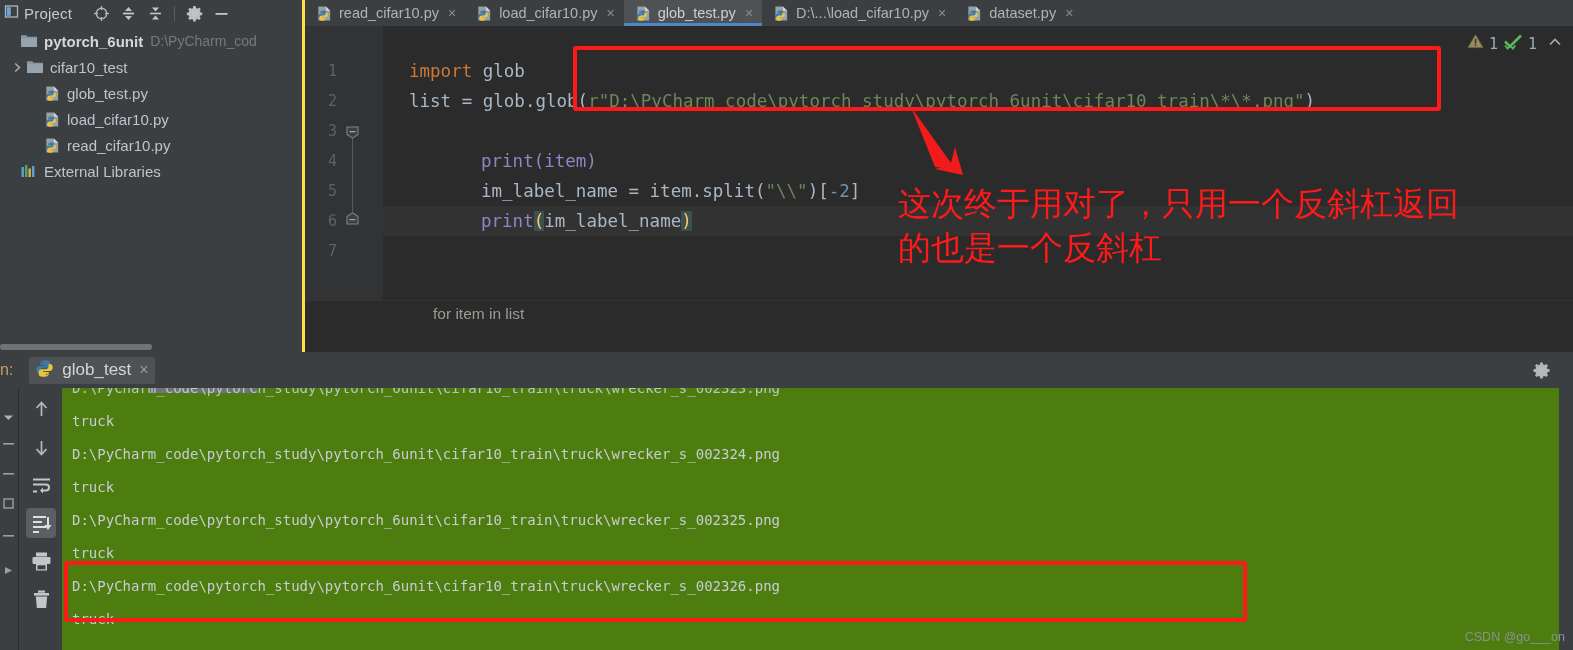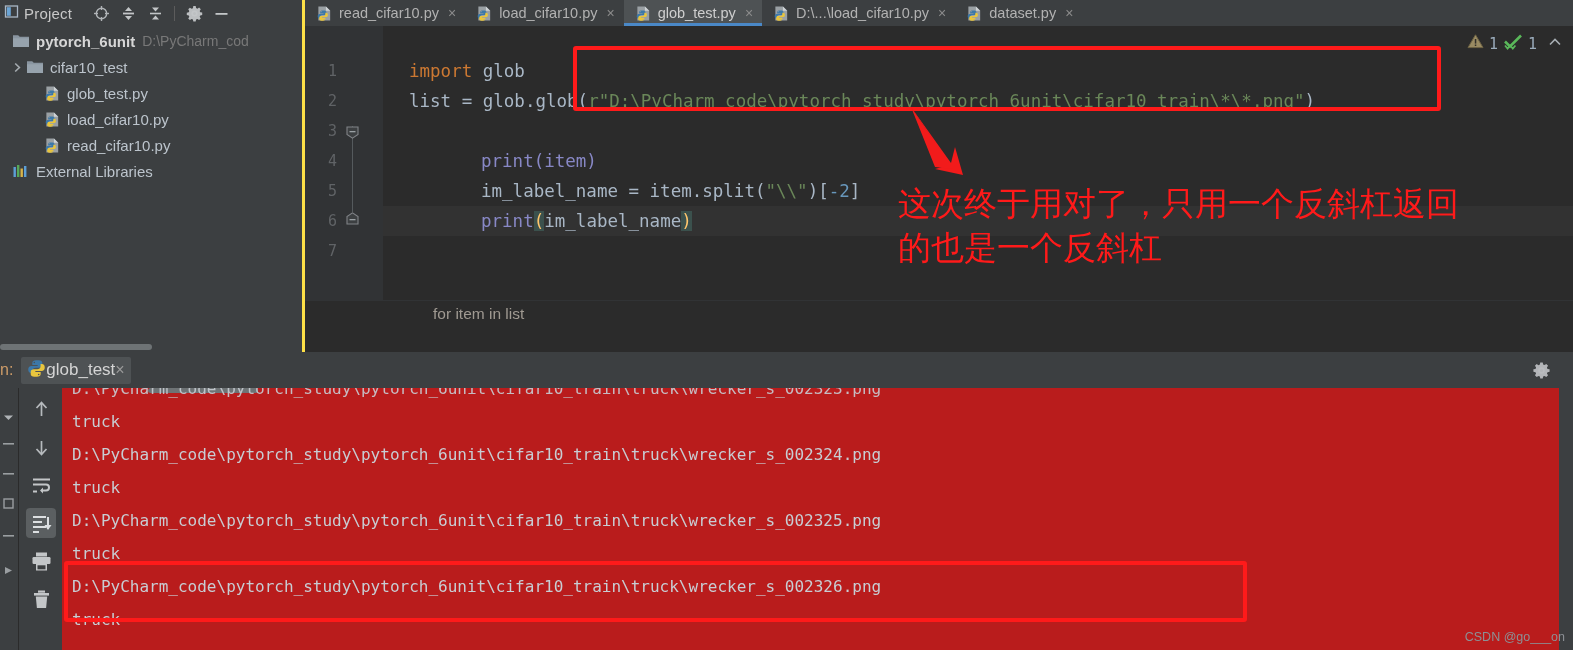--- a/index.html
+++ b/index.html
@@ -27,21 +27,21 @@
   }
   .pp-title-box { display: flex; align-items: center; gap: 5px; }
   .pp-title { color: #c8c8c8; font-size: 15px; letter-spacing: .2px; }
   .pp-tools { display: flex; align-items: center; gap: 1px; margin-left: 16px; }
   .pp-tool { width: 26px; height: 22px; display: flex; align-items: center; justify-content: center; }
   .pp-sep { width: 1px; height: 15px; background: #5c5c5c; margin: 0 5px; }
 
   .tree { padding-top: 2px; font-size: 15px; color: #bcc4cc; }
   .tree-row {
     height: 26px; display: flex; align-items: center;
-    padding-left: 12px; white-space: nowrap;
+    padding-left: 20px; white-space: nowrap;
   }
   .tree-row.selected { background: #0d293e; }
   .tw { width: 18px; display: flex; align-items: center; justify-content: center; flex: 0 0 18px; }
   .tree-ico { flex: 0 0 auto; margin-right: 6px; display: flex; align-items: center; }
   .tree-label { color: #bcc4cc; }
   .tree-label.bold { font-weight: bold; color: #d6d6d6; }
   .tree-path { color: #787878; margin-left: 7px; font-size: 14px; overflow: hidden; }
   .indent-1 { padding-left: 8px; }
   .indent-2 { padding-left: 26px; }
 
@@ -149,22 +149,22 @@
   }
   .run-header {
     height: 36px; display: flex; align-items: center;
     background: #3c3f41; position: relative;
   }
   .run-label {
     color: #cc9b68; font-size: 16px; margin-left: 0px;
     font-family: "Liberation Sans", sans-serif;
   }
   .run-tab {
-    display: flex; align-items: center; 
-    margin-left: 8px; padding: 2px 6px; position: relative;
+    display: flex; align-items: center; gap: 8px;
+    margin-left: 16px; padding: 2px 6px; position: relative;
     background: #4e5254; border-radius: 2px;
   }
   .run-tab-name { color: #d4d4d4; font-size: 17px; }
   .run-tab .tclose2 { color: #9a9a9a; font-size: 16px; }
   .run-gear { position: absolute; right: 22px; top: 9px; }
 
   .run-body { position: absolute; left: 0; top: 36px; right: 0; bottom: 0; }
   .run-sidebar-a {
     position: absolute; left: 0; top: 0; width: 19px; height: 100%;
     background: #3c3f41; border-right: 1px solid #2b2b2b;
@@ -177,23 +177,23 @@
     display: flex; flex-direction: column; align-items: center;
     padding-top: 6px; gap: 8px;
   }
   .rt-btn {
     width: 30px; height: 30px; display: flex; align-items: center; justify-content: center;
     border-radius: 4px;
   }
   .rt-btn.active { background: #5b5f61; }
   .console {
     position: absolute; left: 62px; top: 0; right: 14px; bottom: 0;
-    background: #b91c1c; overflow: hidden;
+    background: #4d7c0f; overflow: hidden;
     font-family: "DejaVu Sans Mono", monospace;
-    font-size: 16px; color: #c8cdd3;
+    font-size: 14px; color: #c8cdd3;
     white-space: pre;
   }
   .coline { position: absolute; left: 10px; height: 33px; line-height: 33px; }
   .console-hscroll {
     position: absolute; left: 86px; top: 0; width: 110px; height: 5px;
     background: #6e7375; border-radius: 3px;
   }
   .run-vscroll {
     position: absolute; right: 0; top: 0; width: 14px; height: 100%;
     background: #3c3f41;

